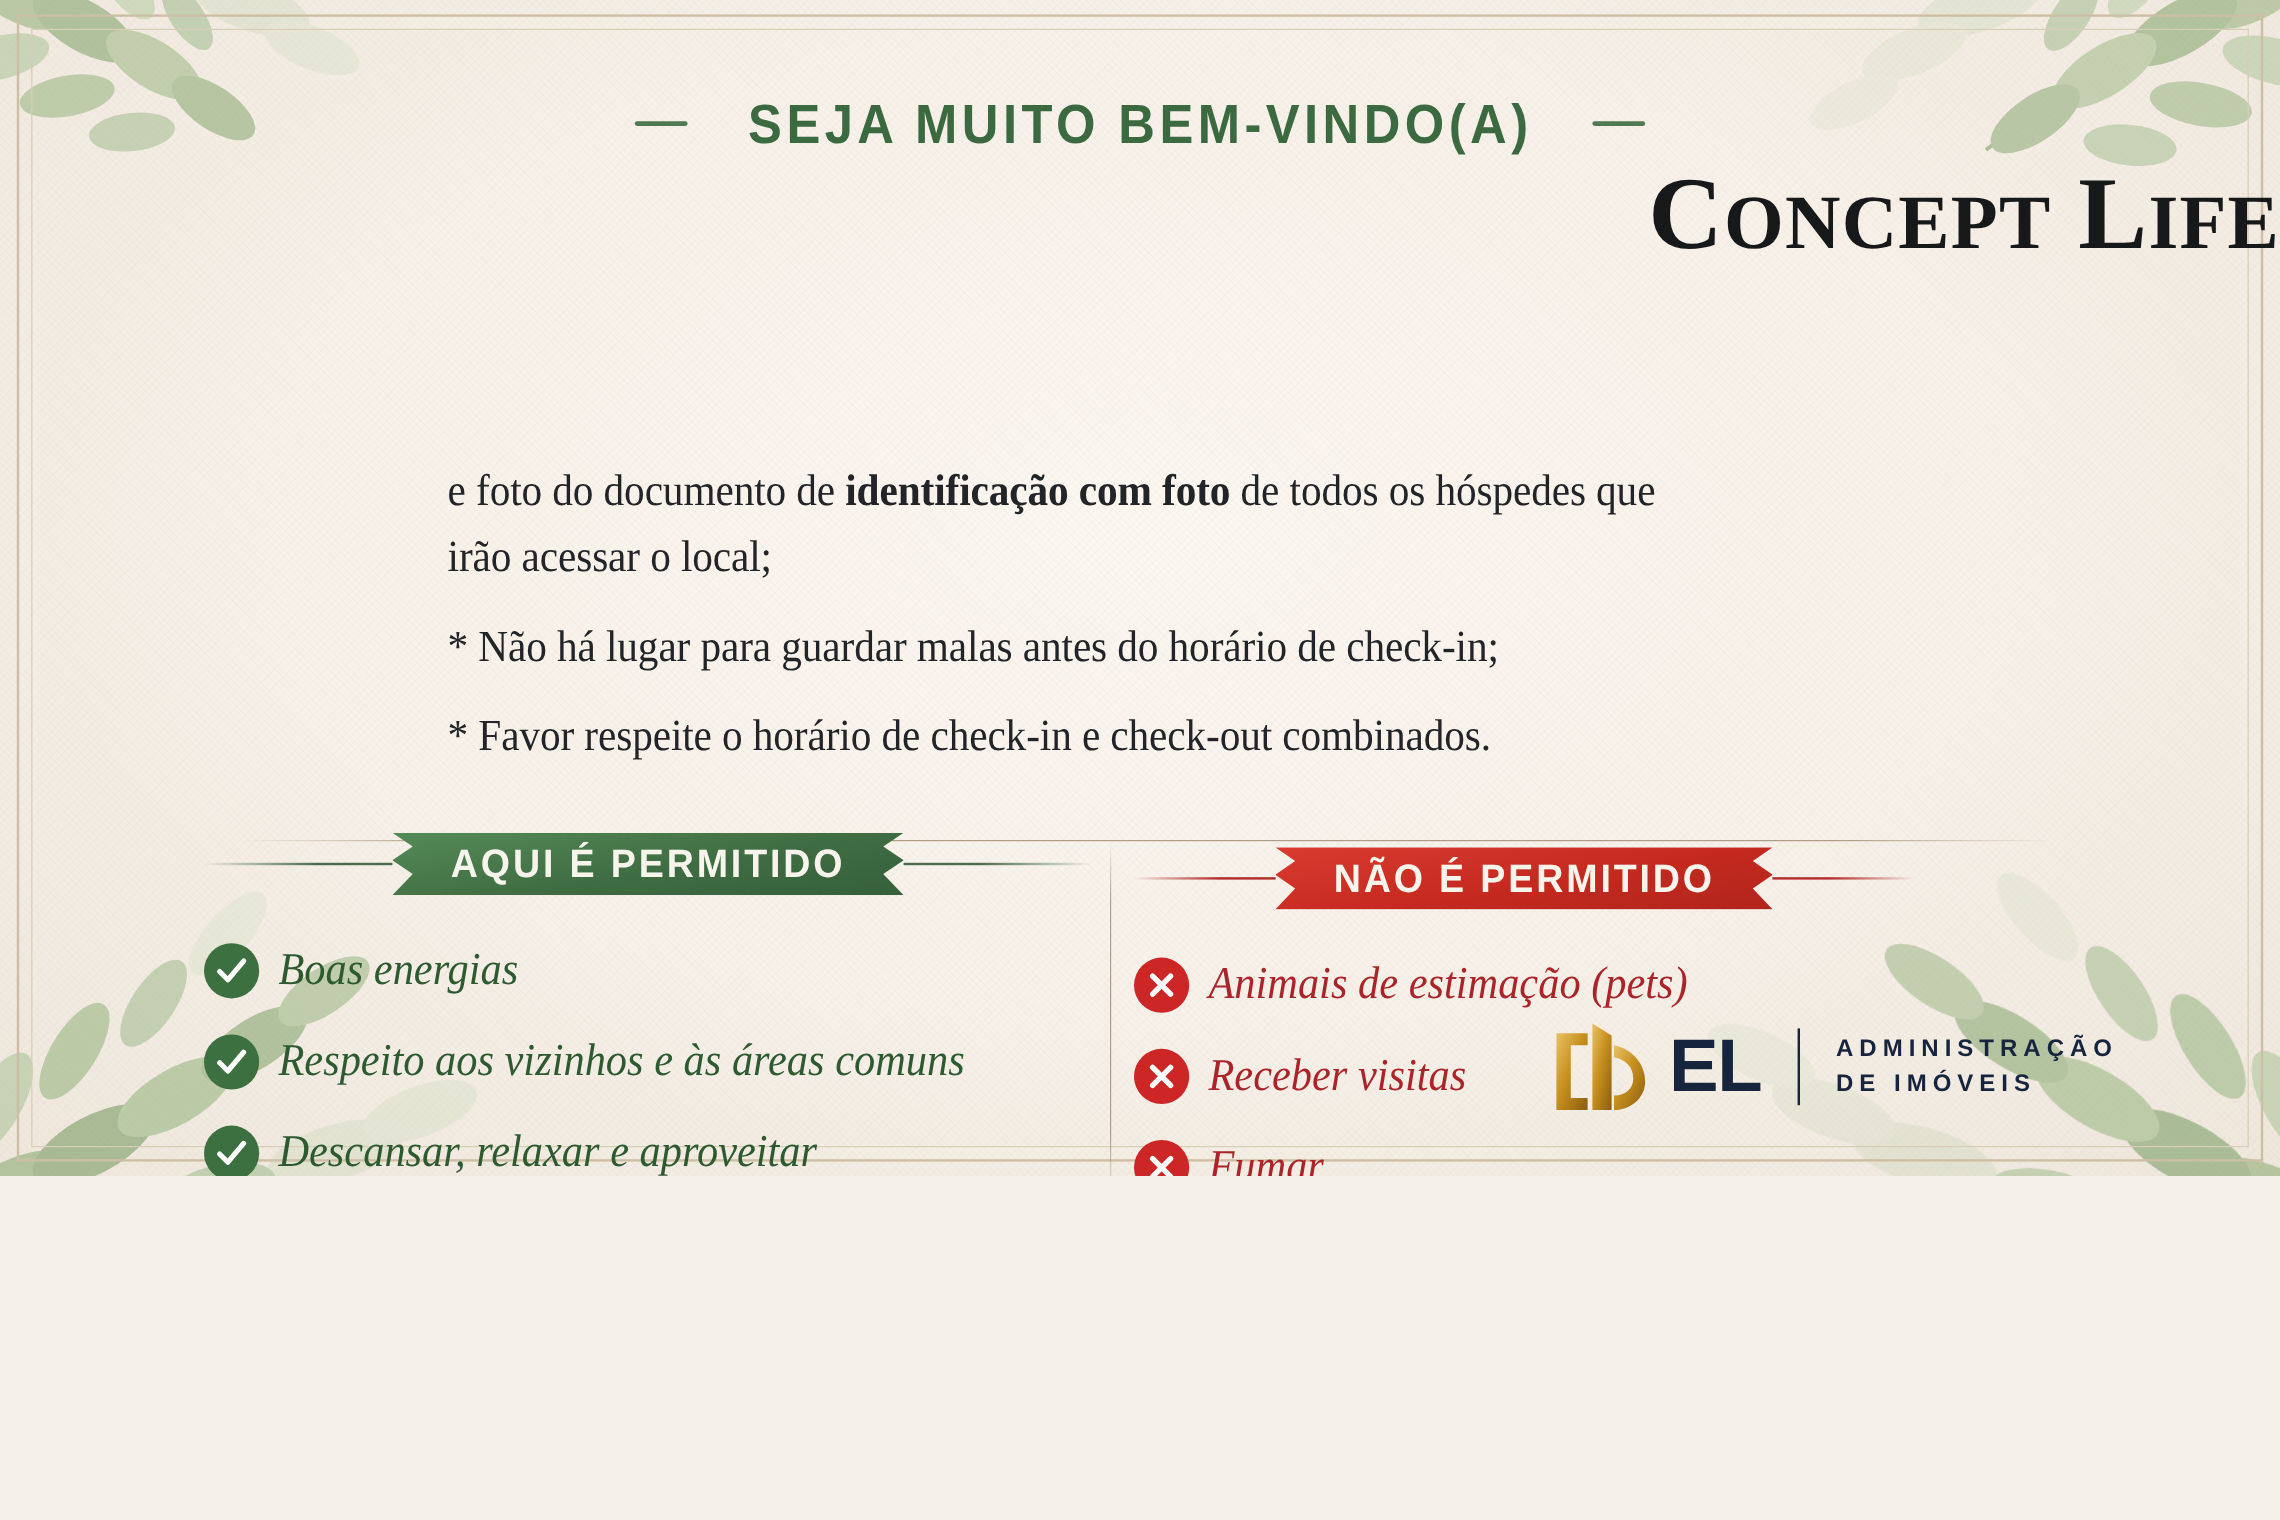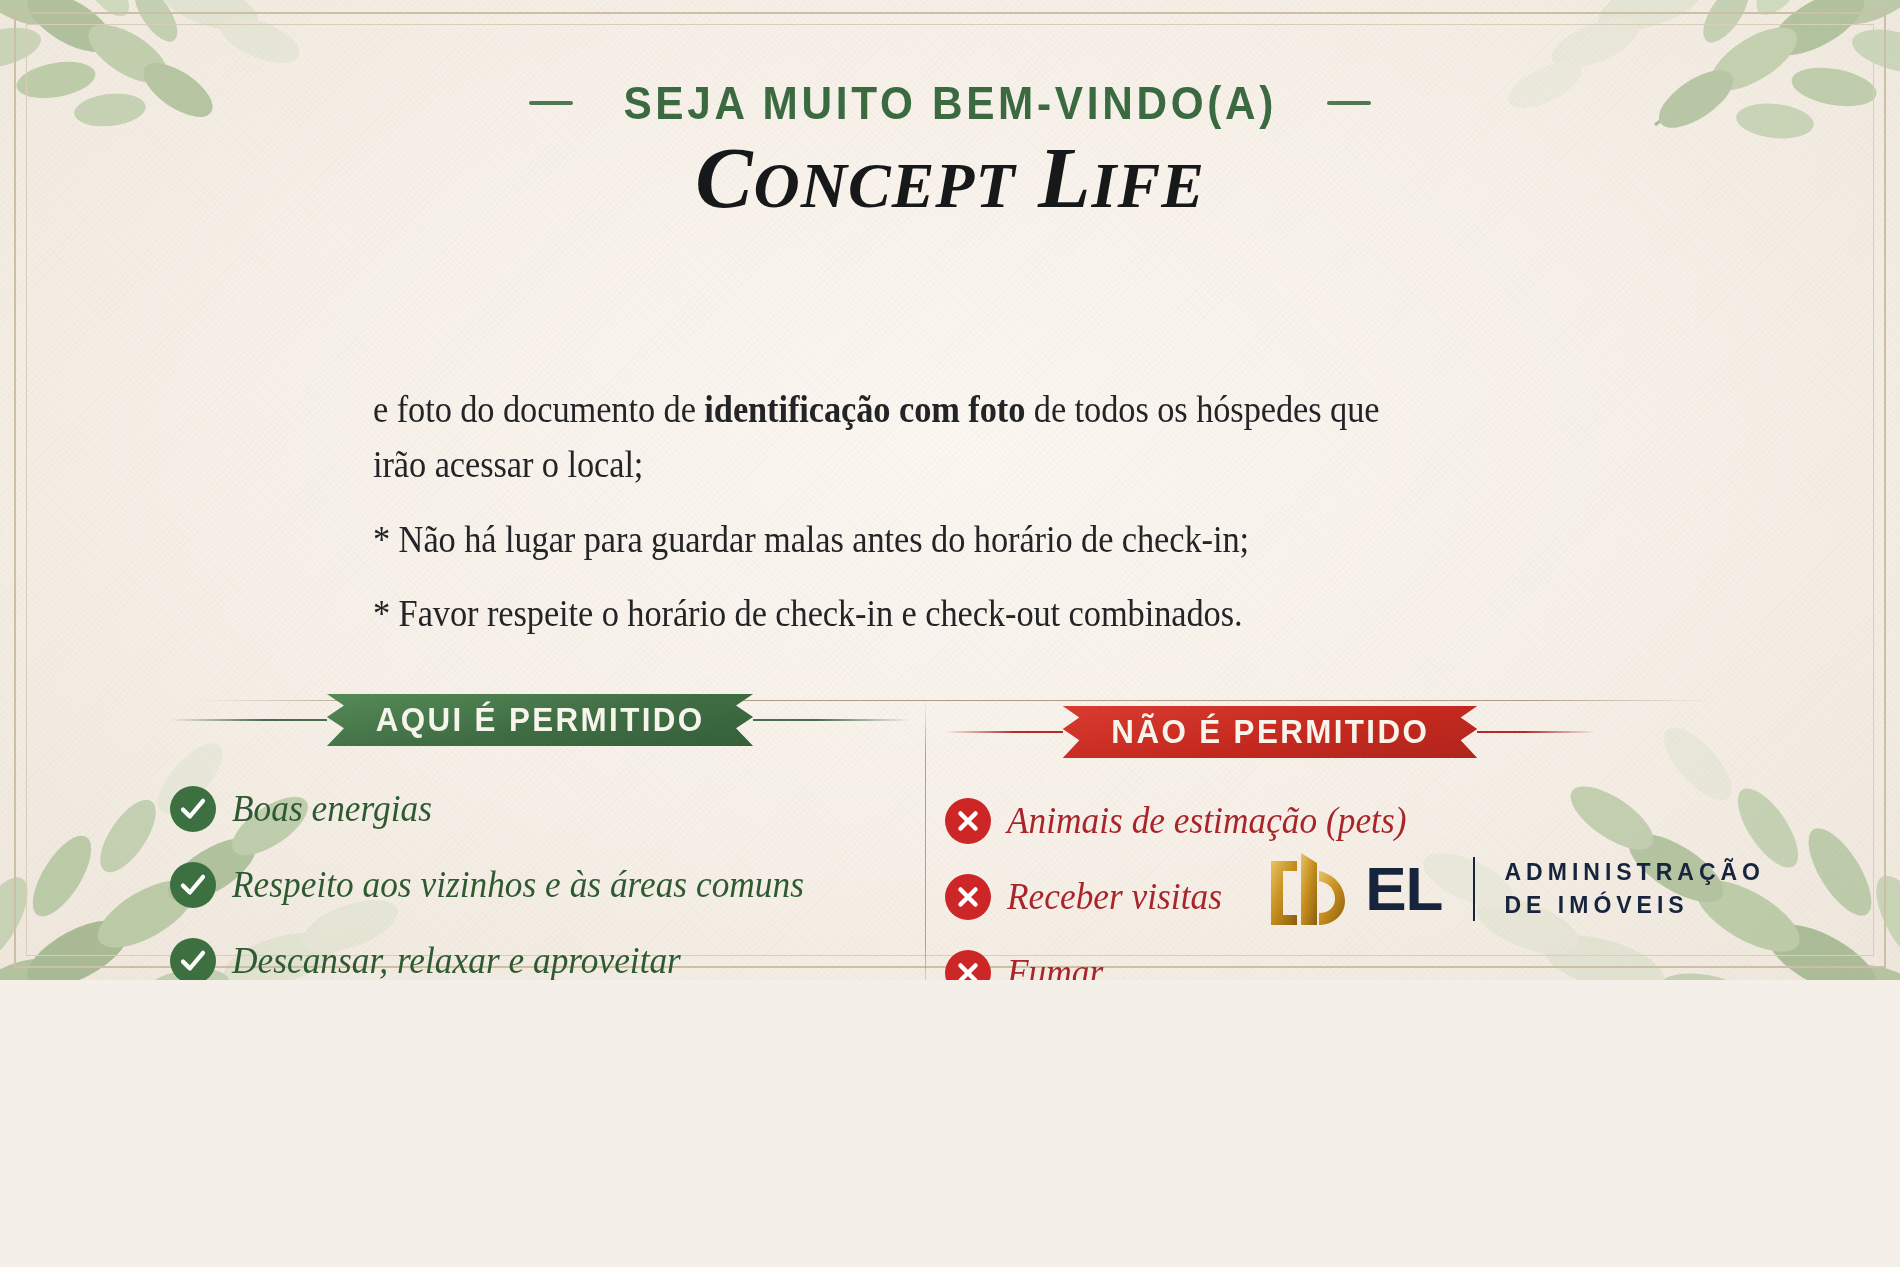--- a/index.html
+++ b/index.html
@@ -52,28 +52,27 @@
     font-family:"Liberation Sans",sans-serif;
     font-weight:bold;
     font-size:46px;
     letter-spacing:4px;
     color:#3b6a41;
     transform:scaleX(.92);
     white-space:nowrap;
   }
   .brandtitle{
     position:absolute;left:0;right:0;top:135px;
-    text-align:center;
+    text-align:right;
     font-family:"Liberation Serif",serif;
     font-weight:bold;
     font-size:86px;
     letter-spacing:1px;
     color:#17181a;
     line-height:1;
-    font-style:italic;
   }
   .brandtitle .sm{font-size:64px;}
   .subtitle-row{
     position:absolute;left:0;right:0;top:290px;
     text-align:center;
     white-space:nowrap;
   }
   .subtitle{
     font-family:"Liberation Serif",serif;
     font-style:italic;
@@ -193,21 +192,21 @@
   .logo-mark{display:flex;align-items:flex-end;}
   .logo-mark svg{display:block;}
   .logo-el{
     font-family:"Liberation Sans",sans-serif;font-weight:bold;
     font-size:62px;color:#16243e;letter-spacing:-1px;line-height:.9;
     margin-left:-4px;
   }
   .logo-sep{width:2px;height:64px;background:#16243e;margin:0 14px;}
   .logo-sub{
     font-family:"Liberation Sans",sans-serif;
-    font-size:23px;letter-spacing:5px;color:#16243e;line-height:1.45;
+    font-size:20px;letter-spacing:5px;color:#16243e;line-height:1.45;
     text-align:left;font-weight:600;
   }
 </style>
 </head>
 <body>
 
 <div class="poster">
 
   <div class="texture"></div>
 

